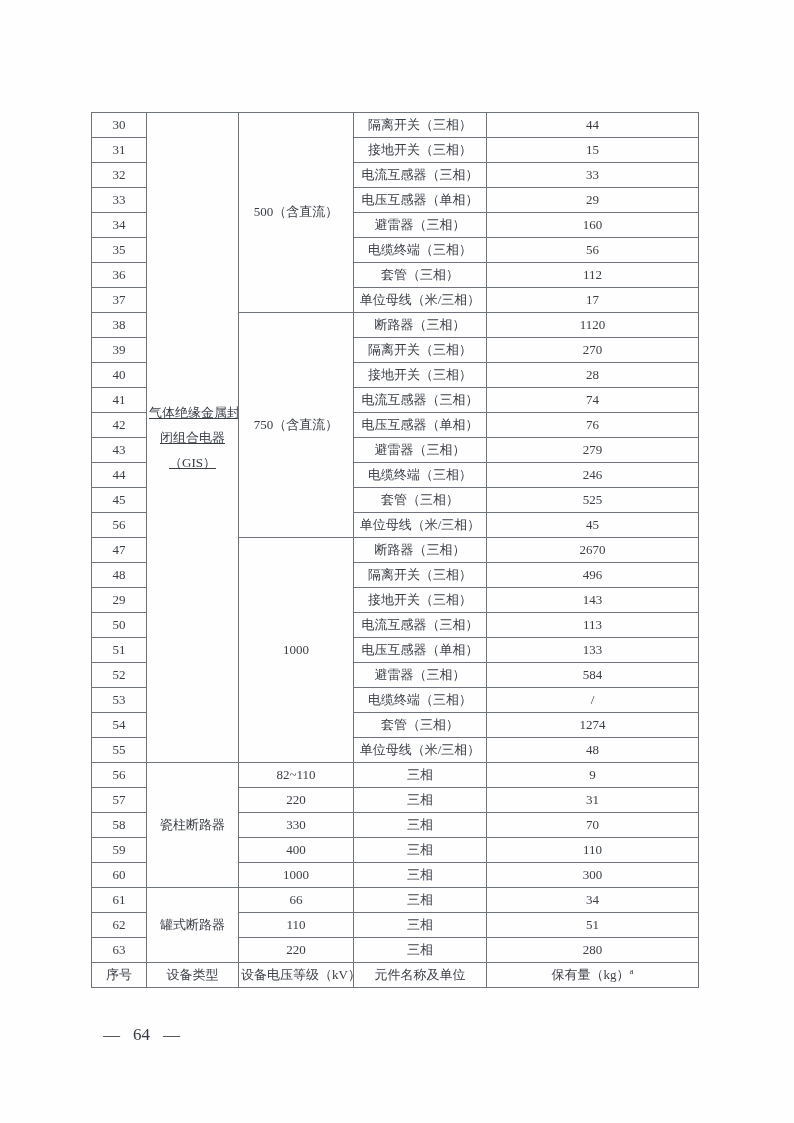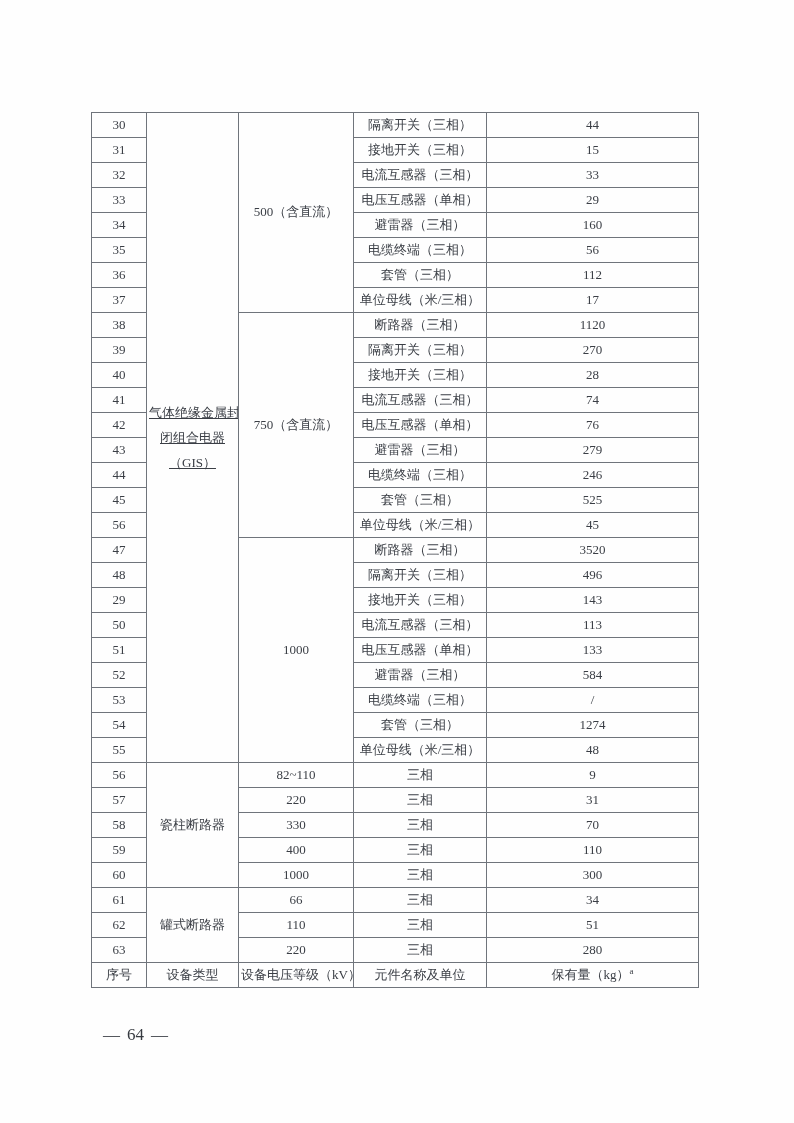--- a/index.html
+++ b/index.html
@@ -45,21 +45,21 @@
   .footer {
     position: absolute;
     left: 103px;
     top: 1025px;
     font-size: 17px;
     color: #363a40;
     letter-spacing: 0;
     display: flex;
     align-items: center;
   }
-  .footer .num { margin: 0 7px; }
+  .footer .num { margin: 0 13px; }
 </style>
 </head>
 <body>
 
 <div class="page">
 
   <table class="holdings">
     <colgroup>
       <col class="col-no">
         <col class="col-dev">
@@ -157,21 +157,21 @@
       </tr>
       <tr>
         <td>56</td>
         <td>单位母线（米/三相）</td>
         <td>45</td>
       </tr>
       <tr>
         <td>47</td>
         <td rowspan="9">1000</td>
         <td>断路器（三相）</td>
-        <td>3520</td>
+        <td>2670</td>
       </tr>
       <tr>
         <td>48</td>
         <td>隔离开关（三相）</td>
         <td>496</td>
       </tr>
       <tr>
         <td>29</td>
         <td>接地开关（三相）</td>
         <td>143</td>

